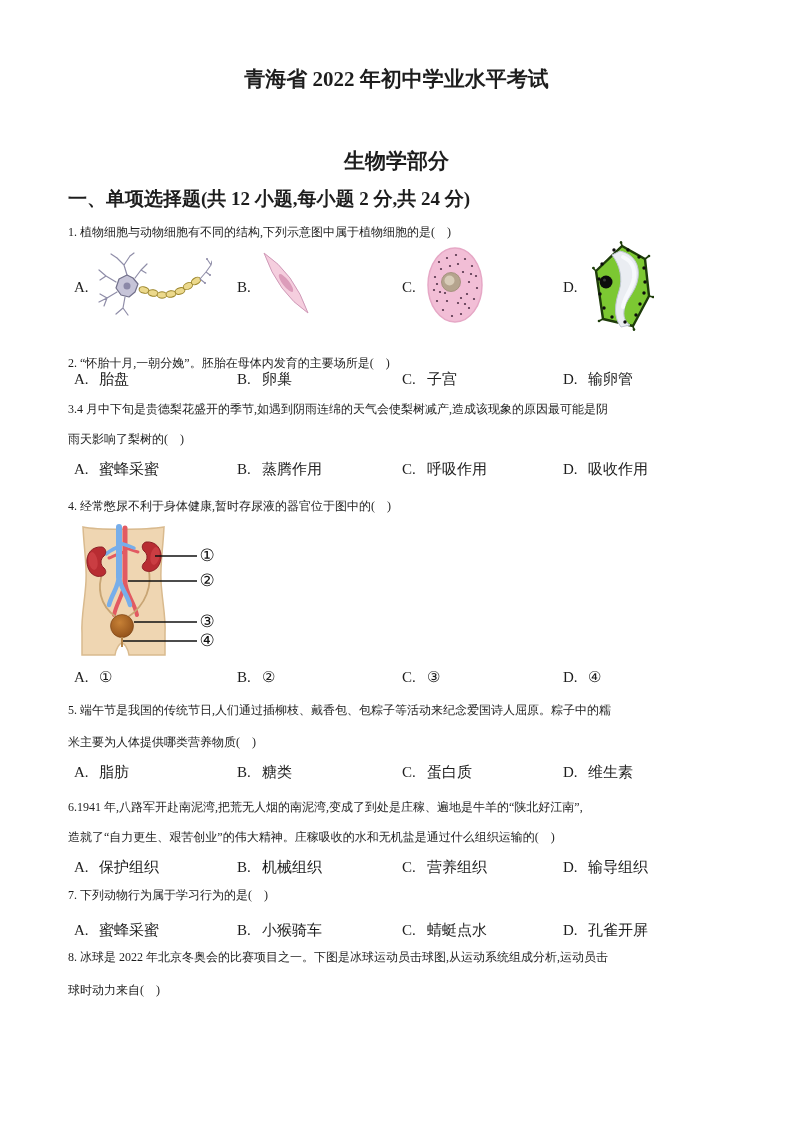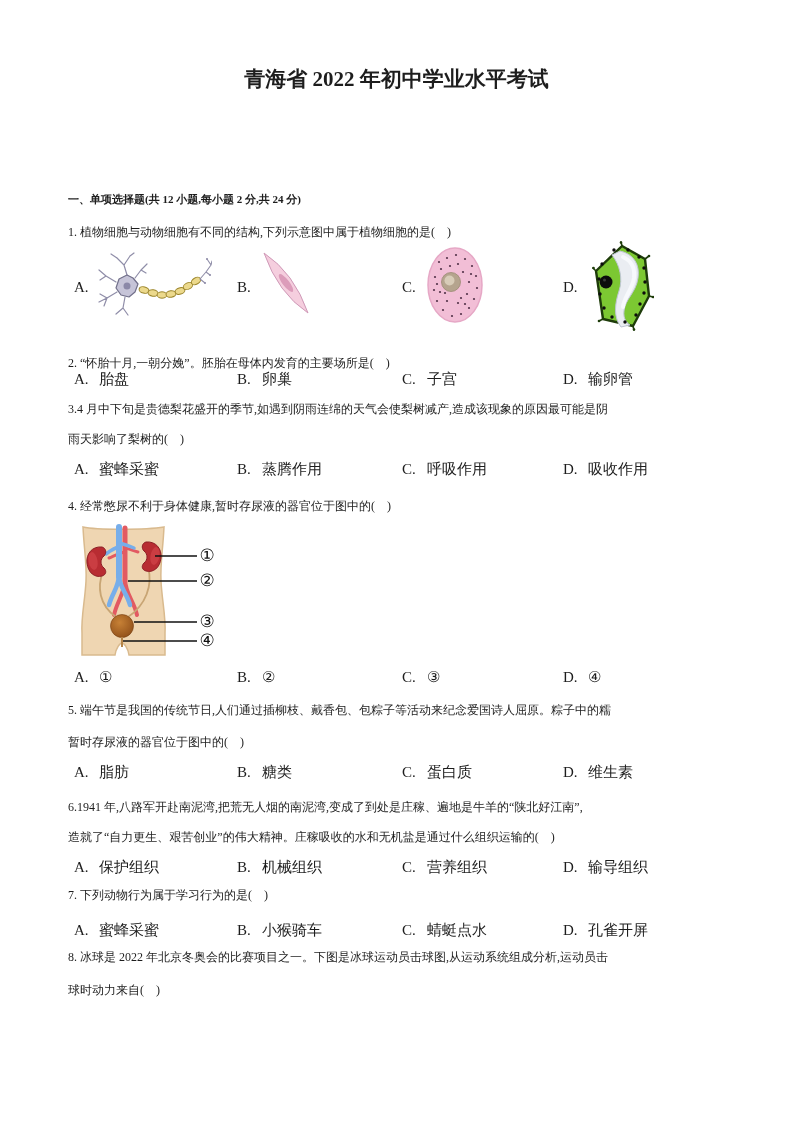--- a/index.html
+++ b/index.html
@@ -13,21 +13,21 @@
     overflow:hidden;
     padding-left:10px;
   }
   .abs{position:absolute;}
   .title{
     position:absolute;left:0;width:793px;height:30px;line-height:30px;
     text-align:center;font-weight:bold;font-size:21px;white-space:pre;
   }
   .heading{
     position:absolute;left:68px;height:30px;line-height:30px;
-    font-weight:bold;font-size:11px;white-space:pre;
+    font-weight:bold;font-size:19px;white-space:pre;
   }
   .line{
     position:absolute;left:68px;height:30px;line-height:30px;
     font-size:12px;white-space:pre;
   }
   .opt-row{position:absolute;left:0;top:0;width:752px;height:30px;}
   .opt{position:absolute;height:30px;line-height:30px;font-size:15px;white-space:pre;}
   .opt .ol{display:inline-block;min-width:16px;margin-right:9px;}
   .c0{left:74px}.c1{left:237px}.c2{left:402px}.c3{left:563px}
   .img-label{position:absolute;height:30px;line-height:30px;font-size:15px;}
@@ -36,20 +36,21 @@
     font-size:17px;text-align:center;color:#111;
   }
   svg{display:block;}
 </style>
 </head>
 <body>
 
 <div class="page">
 
   <div class="title" style="top:64px">青海省 2022 年初中学业水平考试</div>
+  <div class="title" style="top:146px">生物学部分</div>
 
   <div class="heading" style="top:184px">一、单项选择题(共 12 小题,每小题 2 分,共 24 分)</div>
 
   <div>
     <div class="line" style="top:217px">1. 植物细胞与动物细胞有不同的结构,下列示意图中属于植物细胞的是(    )</div>
 
     <div>
       <span class="img-label c0" style="top:272px">A.</span>
       <svg class="abs" style="left:97px;top:252px" width="115" height="66" viewBox="0 0 115 66">
         <g stroke="#8f8da8" stroke-width="1.2" fill="none" stroke-linecap="round">
@@ -233,21 +234,21 @@
     <div class="opt-row" style="top:662px">
       <span class="opt c0"><span class="ol">A.</span><span class="ot">①</span></span>
       <span class="opt c1"><span class="ol">B.</span><span class="ot">②</span></span>
       <span class="opt c2"><span class="ol">C.</span><span class="ot">③</span></span>
       <span class="opt c3"><span class="ol">D.</span><span class="ot">④</span></span>
     </div>
   </div>
 
   <div>
     <div class="line" style="top:695px">5. 端午节是我国的传统节日,人们通过插柳枝、戴香包、包粽子等活动来纪念爱国诗人屈原。粽子中的糯</div>
-    <div class="line" style="top:727px">暂时存尿液的器官位于图中的(    )</div>
+    <div class="line" style="top:727px">米主要为人体提供哪类营养物质(    )</div>
     <div class="opt-row" style="top:757px">
       <span class="opt c0"><span class="ol">A.</span><span class="ot">脂肪</span></span>
       <span class="opt c1"><span class="ol">B.</span><span class="ot">糖类</span></span>
       <span class="opt c2"><span class="ol">C.</span><span class="ot">蛋白质</span></span>
       <span class="opt c3"><span class="ol">D.</span><span class="ot">维生素</span></span>
     </div>
   </div>
 
   <div>
     <div class="line" style="top:792px">6.1941 年,八路军开赴南泥湾,把荒无人烟的南泥湾,变成了到处是庄稼、遍地是牛羊的“陕北好江南”,</div>

